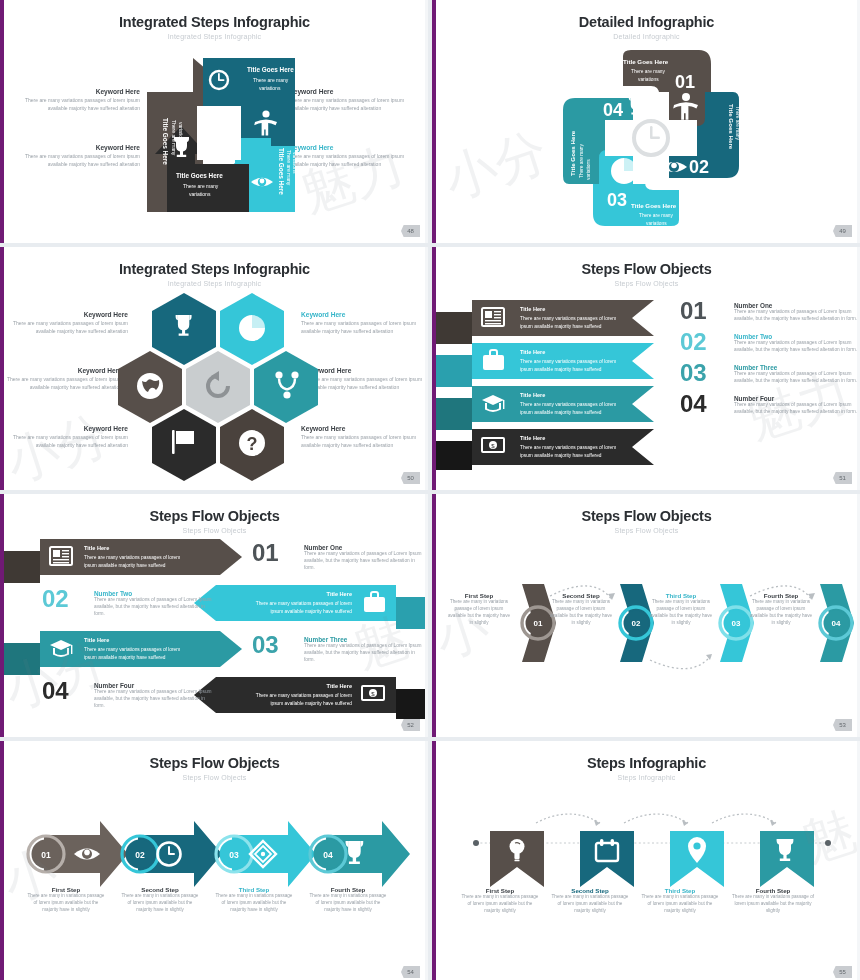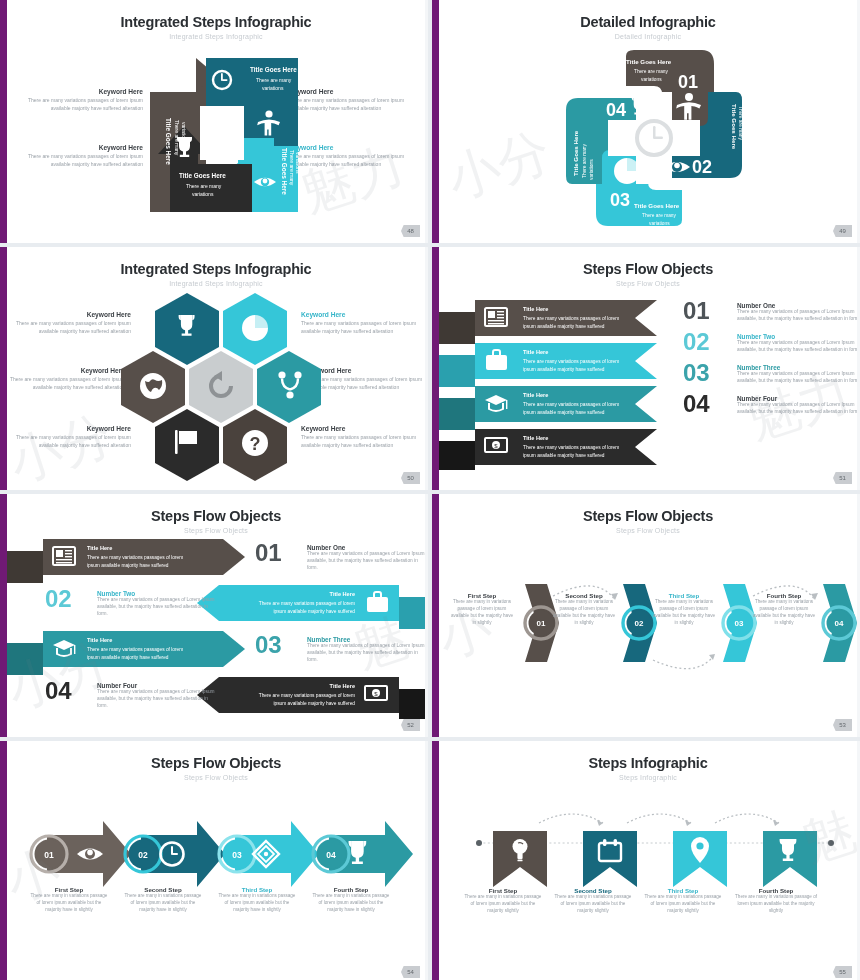--- a/index.html
+++ b/index.html
@@ -15,21 +15,21 @@
     grid-template-columns:428px 428px;
     grid-template-rows:243px 243px 243px 243px;
     gap:4px;
     padding:0 0 0 0;
     background:#e8ecf0;
   }
   .slide {
     position:relative;
     background:#fff;
     overflow:hidden;
-    border-left:7px solid #701a75;
+    border-left:4px solid #701a75;
     border-right:3px solid #f4f6f8;
   }
   .slide-title {
     text-align:center;
     font-size:14.5px;
     font-weight:bold;
     color:#2b2f33;
     letter-spacing:-0.2px;
     margin-top:14px;
   }

